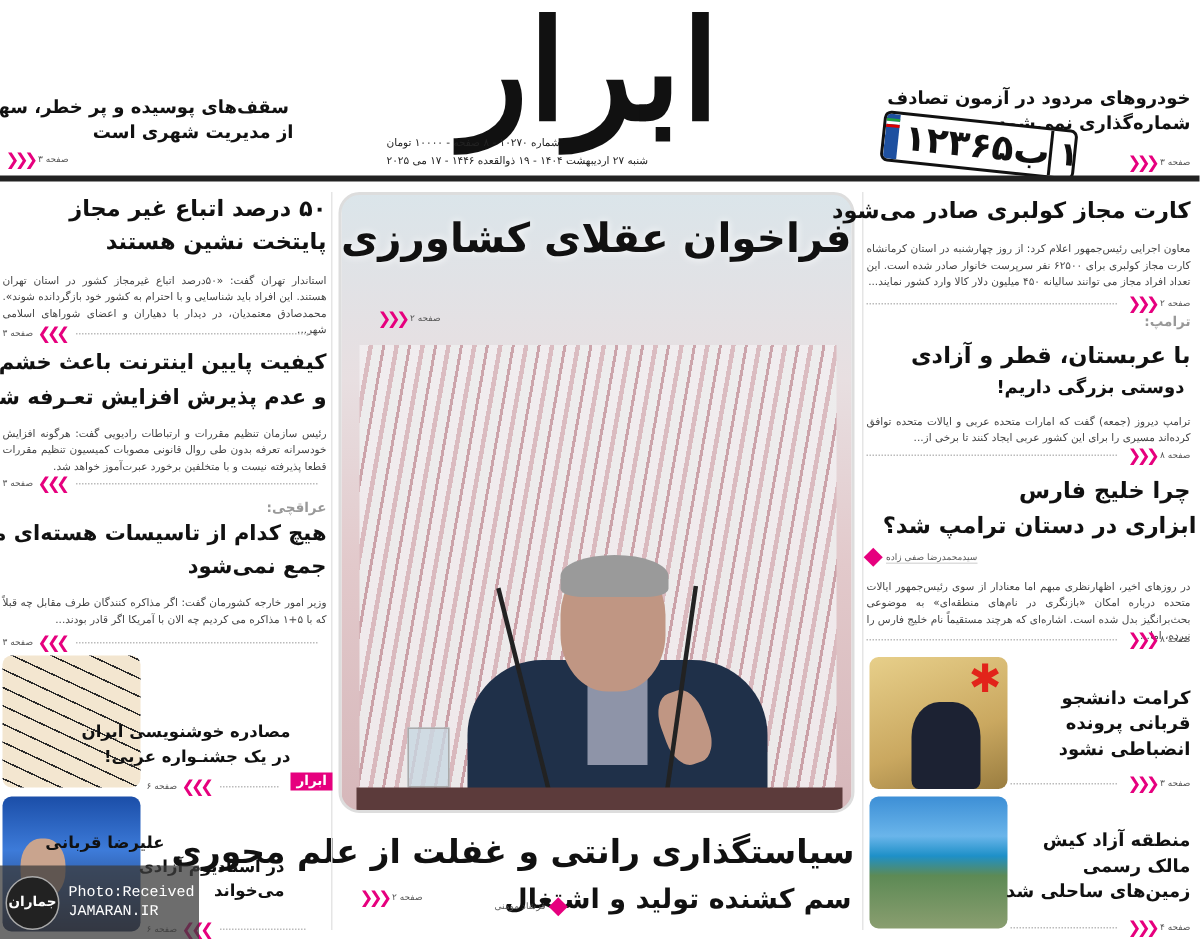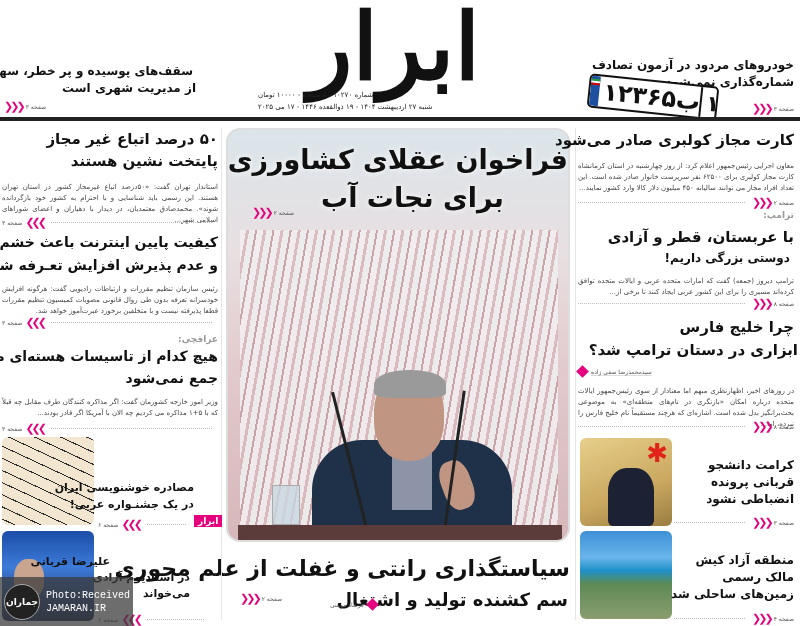--- a/index.html
+++ b/index.html
@@ -71,21 +71,20 @@
     <div style="position:absolute;left:82px;top:16px;width:70px;height:85px;background:#c09683;border-radius:40% 40% 45% 45%"></div>
     <div style="position:absolute;left:82px;top:10px;width:72px;height:28px;background:#9a9a9a;border-radius:50% 50% 20% 20%"></div>
     <div style="position:absolute;left:150px;top:100px;width:30px;height:50px;background:#c09683;border-radius:40%;transform:rotate(-20deg)"></div>
   </div>
   <div style="position:absolute;left:120px;top:260px;width:3px;height:140px;background:#222;transform:rotate(-14deg)"></div>
   <div style="position:absolute;left:225px;top:260px;width:3px;height:140px;background:#222;transform:rotate(8deg)"></div>
   <div style="position:absolute;left:44px;top:355px;width:28px;height:40px;background:rgba(200,215,225,.8);border:1px solid #aaa"></div>
   <div style="position:absolute;left:10px;top:395px;width:324px;height:20px;background:#5c3b3b"></div>
 
   <div class="hl" style="position:absolute;right:0;left:0;top:14px;font-size:27px;text-align:center;white-space:nowrap;text-shadow:0 0 6px #fff">فراخوان عقلای کشاورزی</div>
-  <div class="hl" style="position:absolute;right:64px;top:52px;font-size:27px;white-space:nowrap;text-shadow:0 0 6px #fff">برای نجات آب</div>
   <div class="pageref" style="position:absolute;left:24px;top:76px;direction:ltr">
     <span class="arrows">❯❯❯</span>
     <span>صفحه ۲</span>
   </div>
 </div>
 
 <div class="abs hl" style="left:226px;width:344px;top:556px;font-size:22px;white-space:nowrap">سیاستگذاری رانتی و غفلت از علم محوری</div>
 <div class="abs hl" style="right:232px;top:589px;font-size:18px;white-space:nowrap">سم کشنده تولید و اشتغال</div>
 <div class="abs" style="left:330px;top:600px;display:flex;align-items:center;gap:4px;direction:rtl">
   <span class="pink-diamond"></span>
@@ -149,21 +148,21 @@
 <div class="abs pageref" style="right:6px;width:120px;top:612px;direction:ltr">
   <span class="dots"></span>
   <span class="arrows">❯❯❯</span>
   <span>صفحه ۴</span>
 </div>
 
 <div class="abs" style="left:221px;top:128px;width:1px;height:492px;background:#e5e5e5"></div>
 
 <div class="abs hl" style="left:4px;width:214px;top:130px;font-size:15px;white-space:nowrap;text-align:right">۵۰ درصد اتباع غیر مجاز</div>
 <div class="abs hl" style="left:4px;width:214px;top:152px;font-size:15px;white-space:nowrap;">پایتخت نشین هستند</div>
-<div class="abs body-txt" style="left:2px;width:216px;top:182px">استاندار تهران گفت: «۵۰درصد اتباع غیرمجاز کشور در استان تهران هستند. این رسمی باید شناسایی و با احترام به کشور خود بازگردانده شوند». محمدصادق معتمدیان، در دیدار با دهیاران و اعضای شوراهای اسلامی شهر...</div>
+<div class="abs body-txt" style="left:2px;width:216px;top:182px">استاندار تهران گفت: «۵۰درصد اتباع غیرمجاز کشور در استان تهران هستند. این افراد باید شناسایی و با احترام به کشور خود بازگردانده شوند». محمدصادق معتمدیان، در دیدار با دهیاران و اعضای شوراهای اسلامی شهر...</div>
 <div class="abs pageref" style="left:2px;width:214px;top:216px;direction:ltr">
   <span>صفحه ۳</span>
   <span class="arrows">❮❮❮</span>
   <span class="dots" style="margin-left:4px"></span>
 </div>
 
 <div class="abs hl" style="left:4px;width:214px;top:234px;font-size:14px;white-space:nowrap;text-align:right">کیفیت پایین اینترنت باعث خشم کاربران</div>
 <div class="abs hl" style="left:4px;width:214px;top:257px;font-size:14px;white-space:nowrap;text-align:right">و عدم پذیرش افزایش تعـرفه شده است</div>
 <div class="abs body-txt" style="left:2px;width:216px;top:284px">رئیس سازمان تنظیم مقررات و ارتباطات رادیویی گفت: هرگونه افزایش خودسرانه تعرفه بدون طی روال قانونی مصوبات کمیسیون تنظیم مقررات قطعا پذیرفته نیست و با متخلفین برخورد عبرت‌آموز خواهد شد.</div>
 <div class="abs pageref" style="left:2px;width:214px;top:316px;direction:ltr">

